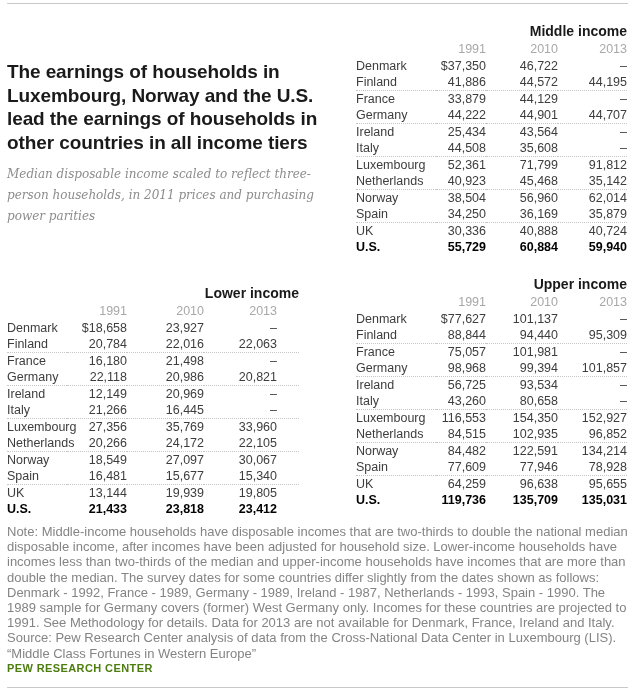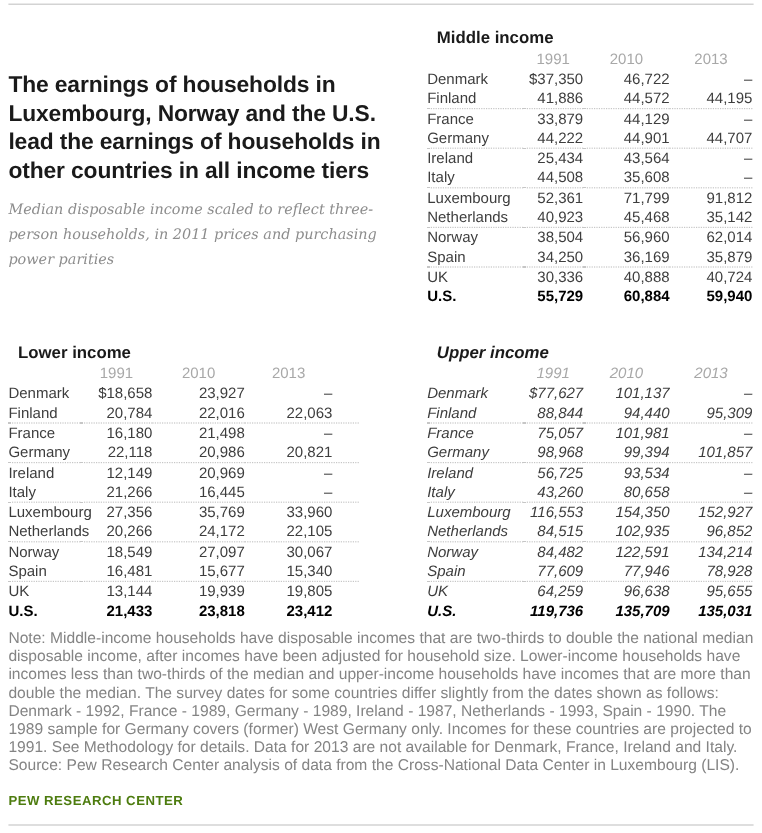--- a/index.html
+++ b/index.html
@@ -18,26 +18,26 @@
     letter-spacing:-0.1px;
   }
   .subtitle {
     margin-top:10px; font-family:"DejaVu Serif", serif; font-style:italic;
     font-size:12px; line-height:21px; color:#8c8c8c;
   }
 
   .tbl { position:absolute; }
   .tbl-middle { left:356px; top:24px; width:271px; }
   .tbl-lower  { left:7px;  top:286px; width:292px; }
-  .tbl-upper  { left:356px; top:286px; width:271px;font-style:italic; }
-  .tbl h2 { margin:0 0 3px 8px; font-size:14px; line-height:14px; color:#1a1a1a; font-weight:bold; }
+  .tbl-upper  { left:356px; top:277px; width:271px; }
+  .tbl h2 { margin:0 0 3px 8px; font-size:14px; line-height:14px; color:#1a1a1a; font-weight:bold;text-align:right; }
 
   table { border-collapse:collapse; width:100%; table-layout:fixed;
           font-size:12.5px; color:#3d3d3d; }
-  th { font-weight:normal; color:#a8a8a8; 
+  th { font-weight:normal; color:#a8a8a8; text-align:right;
        padding:2px 0 3px 0; font-size:12.5px; line-height:12px; }
   td { text-align:right; padding:2px 0; line-height:12px; white-space:nowrap; }
   td:first-child, th:first-child { text-align:left; }
   tr.sep td { border-bottom:1px dotted #c6c6c6; }
   tr.total td { font-weight:bold; color:#000000; }
   .tbl-lower td:last-child, .tbl-lower th:last-child { padding-right:22px; }
 
   .notes {
     position:absolute; left:7px; top:524px; width:622px;
     font-size:13px; line-height:15.2px; color:#848484;
@@ -337,17 +337,18 @@
           <td>135,709</td>
           <td>135,031</td>
         </tr>
       </tbody>
   </table>
 </div>
 
 <div class="notes">
   <div>Note: Middle-income households have disposable incomes that are two-thirds to double the national median disposable income, after incomes have been adjusted for household size. Lower-income households have incomes less than two-thirds of the median and upper-income households have incomes that are more than double the median. The survey dates for some countries differ slightly from the dates shown as follows: Denmark - 1992, France - 1989, Germany - 1989, Ireland - 1987, Netherlands - 1993, Spain - 1990. The 1989 sample for Germany covers (former) West Germany only. Incomes for these countries are projected to 1991. See Methodology for details. Data for 2013 are not available for Denmark, France, Ireland and Italy.</div>
   <div>Source: Pew Research Center analysis of data from the Cross-National Data Center in Luxembourg (LIS).</div>
+  <div>“Middle Class Fortunes in Western Europe”</div>
 </div>
 
 <div class="footer">PEW RESEARCH CENTER</div>
 
 <div class="rule rule-bottom"></div>
 
 </body></html>

